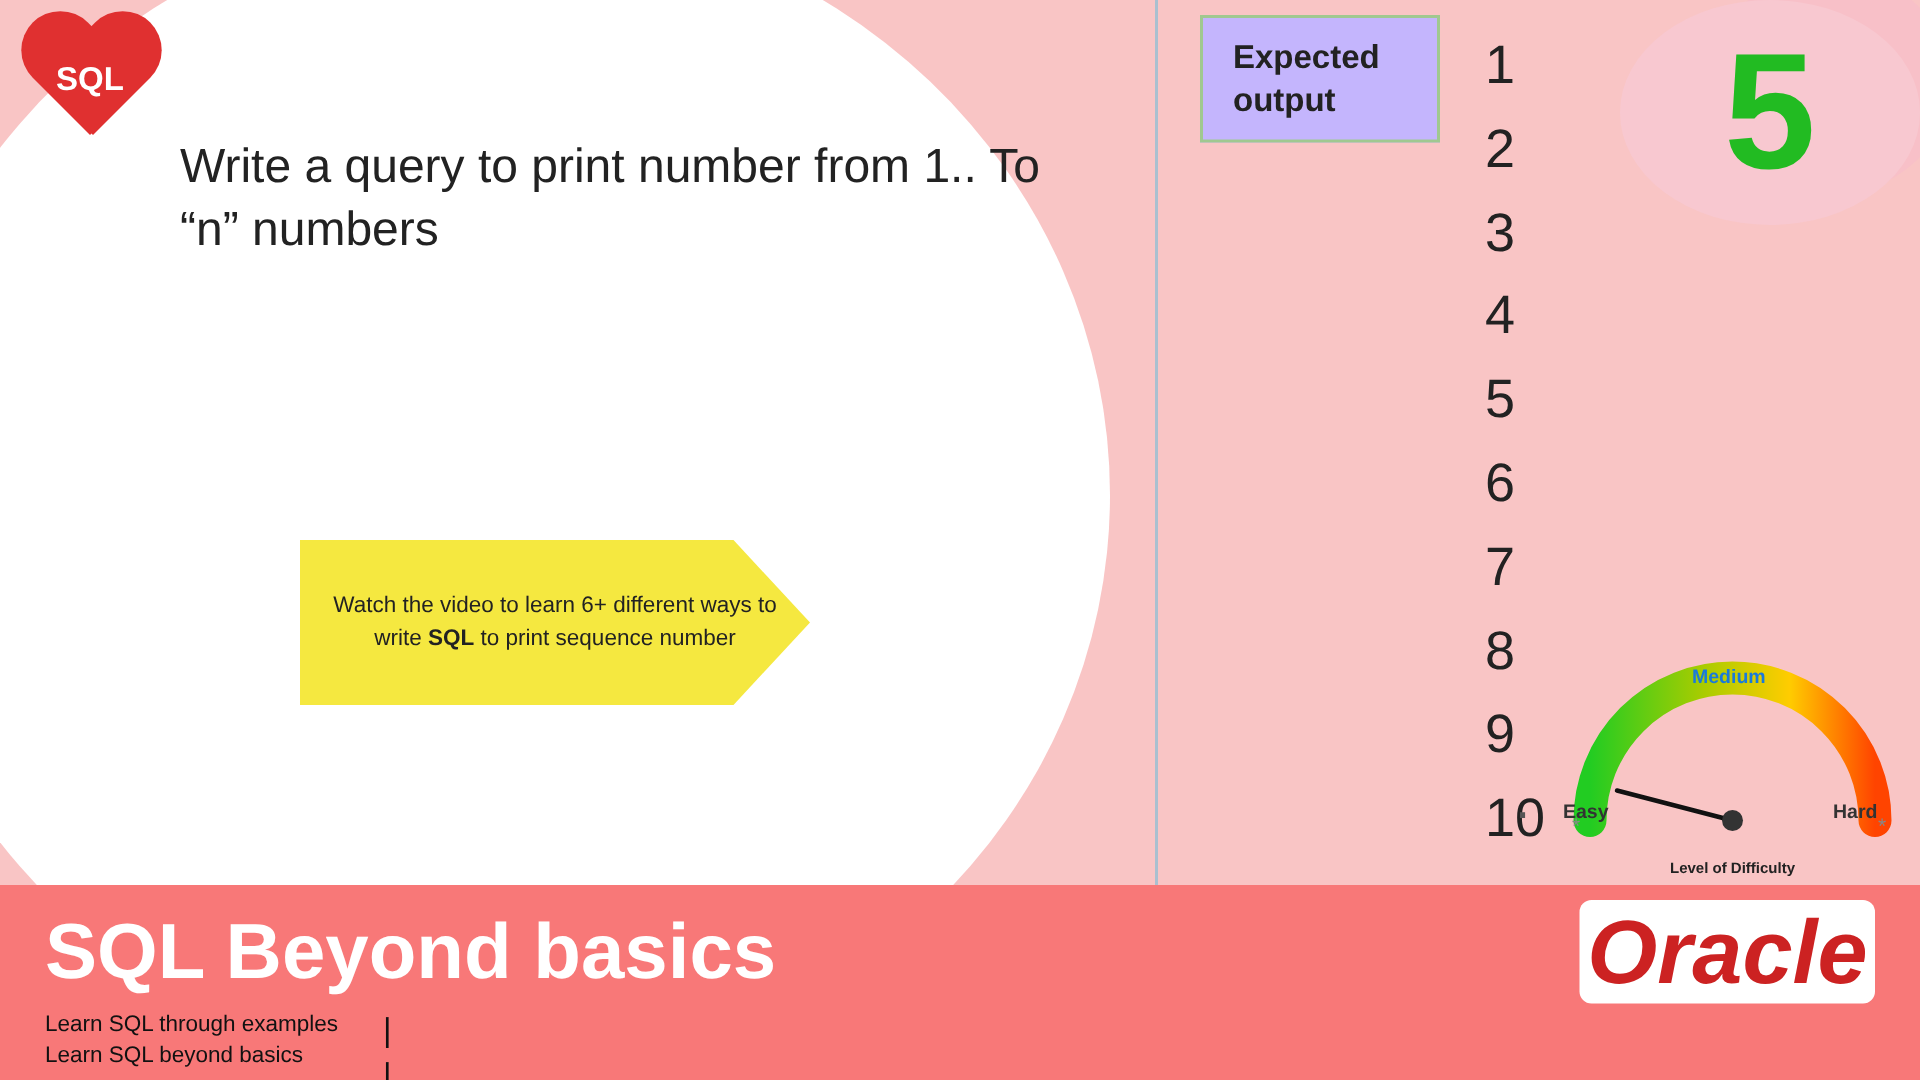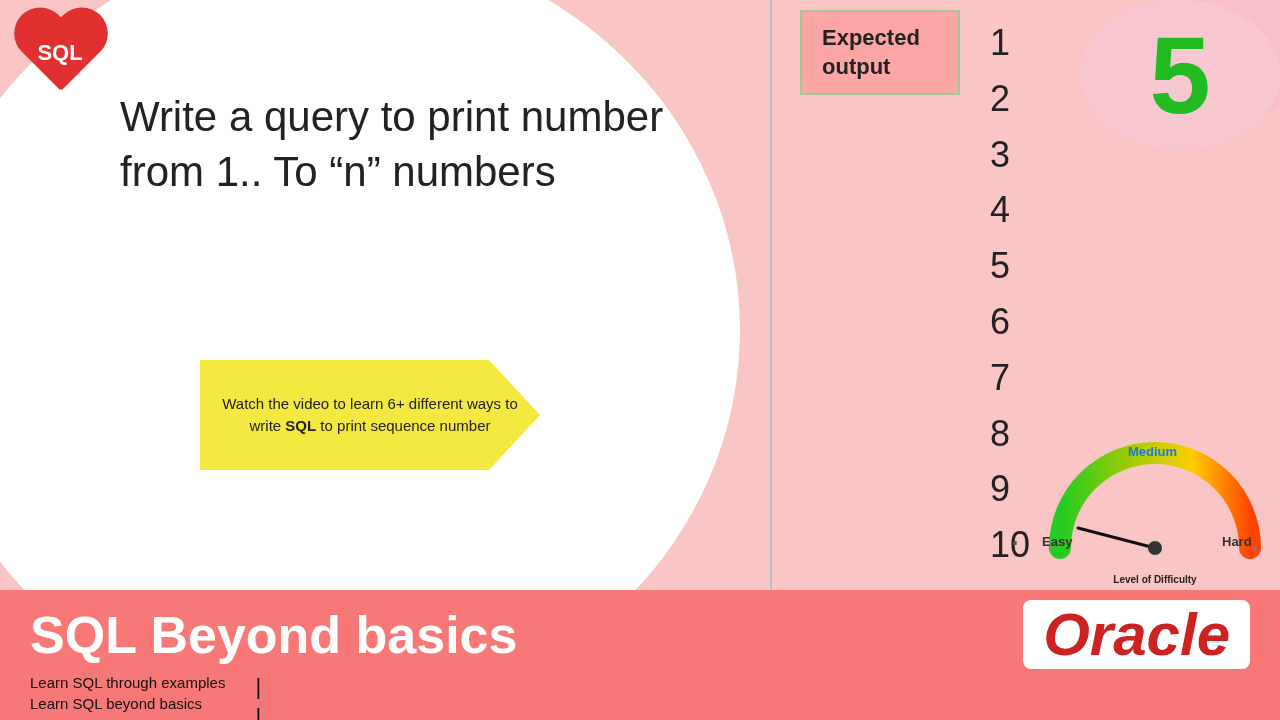--- a/index.html
+++ b/index.html
@@ -81,21 +81,21 @@
       font-size: 22px;
       font-weight: bold;
       z-index: 20;
     }
 
     
     .question-text {
       position: absolute;
       top: 90px;
       left: 120px;
-      font-size: 42px;
+      font-size: 32px;
       font-weight: 500;
       color: #222;
       line-height: 1.3;
       z-index: 10;
       width: 580px;
     }
 
     
     .arrow-box-container {
       position: absolute;
@@ -138,21 +138,21 @@
       height: 590px;
       background: #aac0d0;
       z-index: 5;
     }
 
     
     .expected-output-box {
       position: absolute;
       top: 10px;
       left: 800px;
-      background: #fca5a5;
+      background: #c4b5fd;
       border: 2px solid #a0c890;
       padding: 12px 20px;
       font-size: 22px;
       font-weight: bold;
       color: #222;
       line-height: 1.3;
       z-index: 10;
       width: 160px;
     }
 
@@ -214,21 +214,21 @@
       font-weight: 900;
       color: white;
     }
 
     .oracle-text {
       font-size: 60px;
       font-weight: 900;
       color: #cc2222;
       font-style: italic;
       background: white;
-      padding: 0 20px;
+      padding: 0 5px;
       border-radius: 8px;
       margin-left: 19px;
     }
 
     .bottom-links {
       display: flex;
       gap: 30px;
       font-size: 16px;
       color: #111;
       margin-top: 2px;

